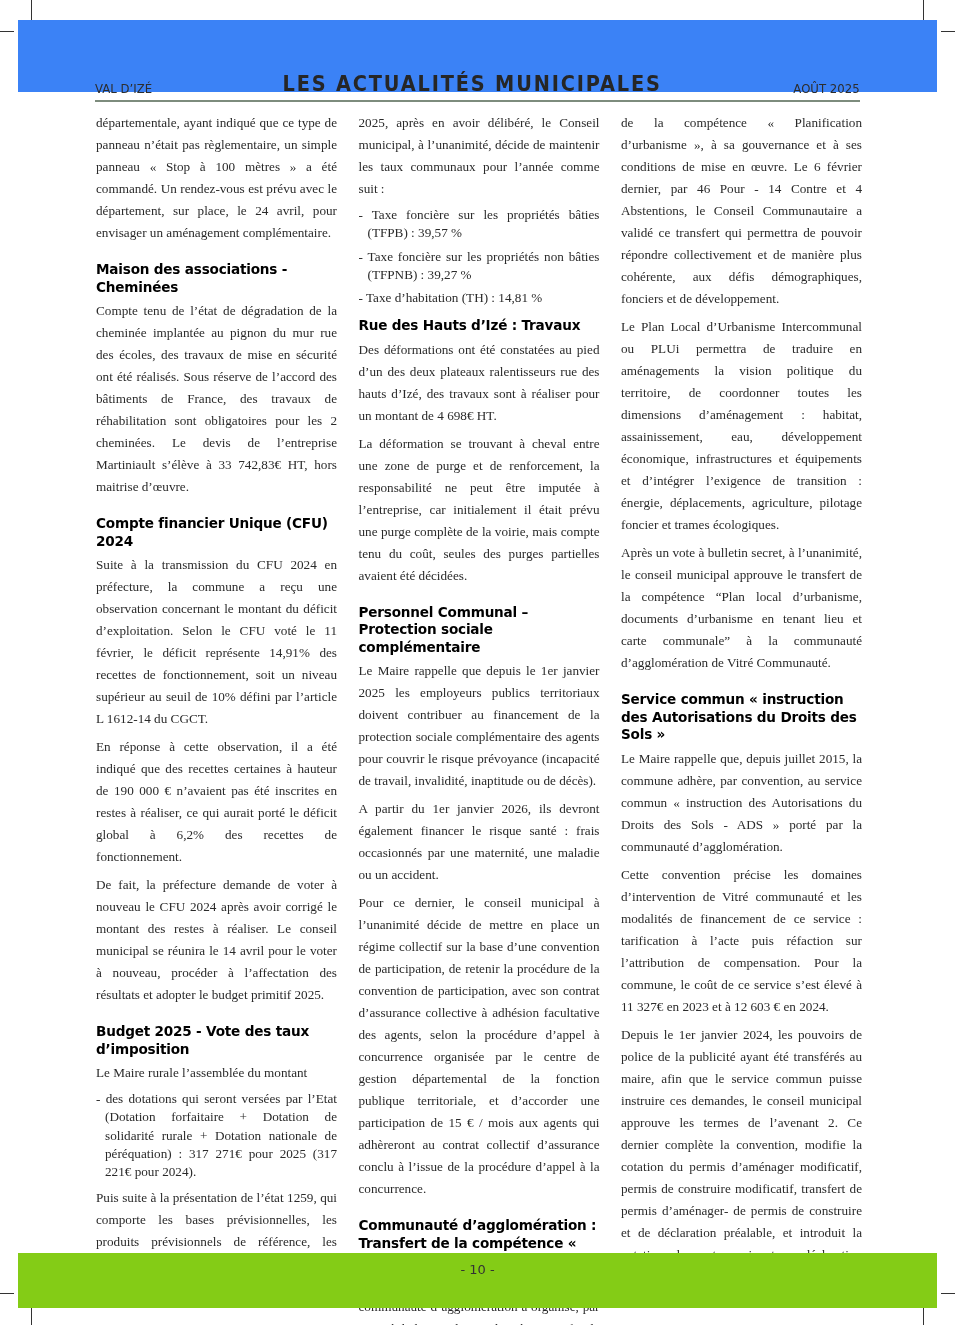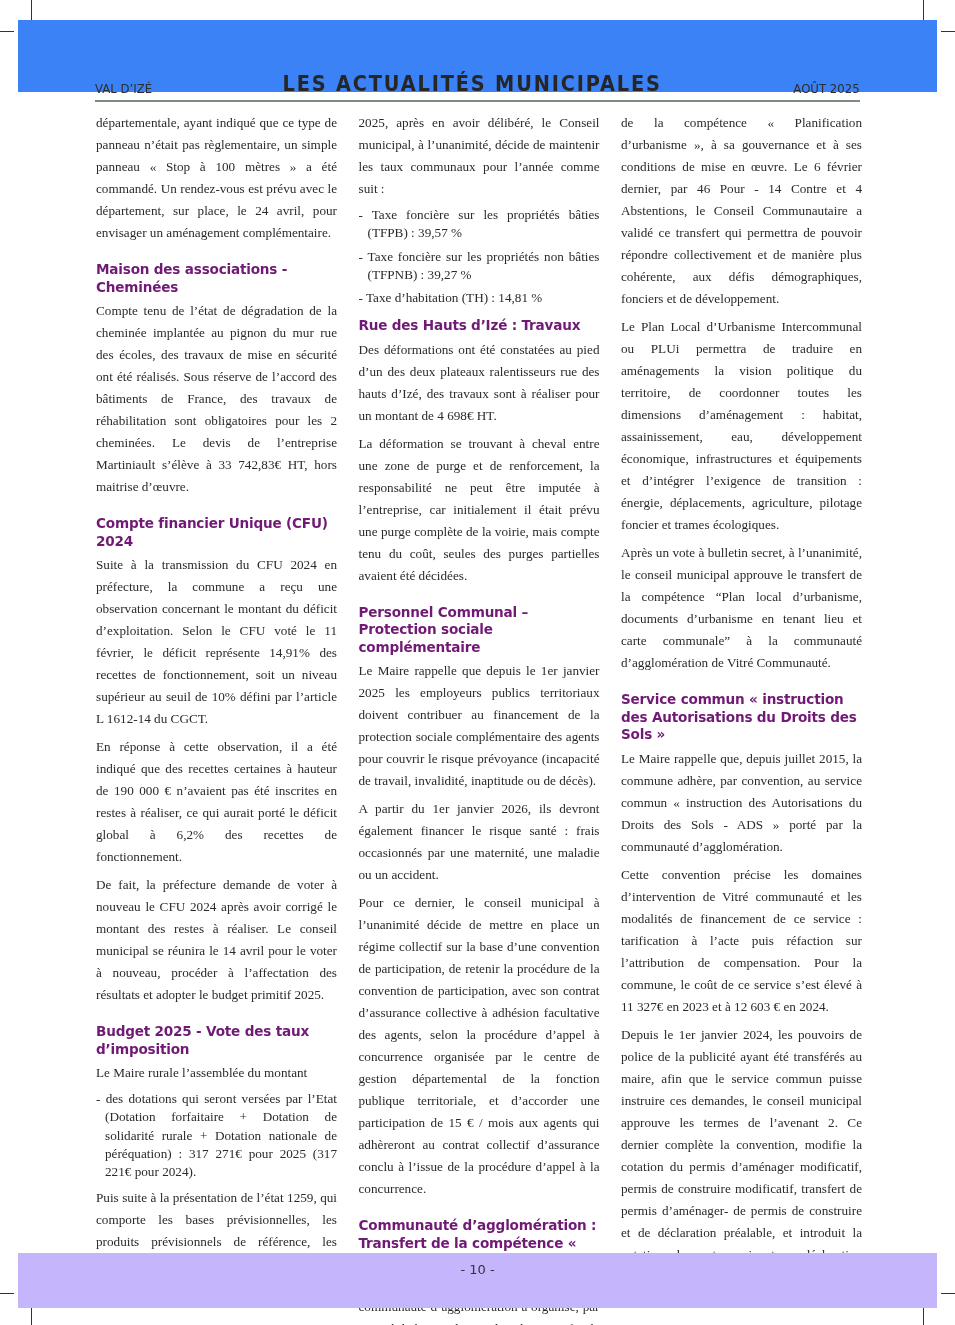--- a/index.html
+++ b/index.html
@@ -35,33 +35,33 @@
     display: flex; justify-content: space-between;
   }
   .col { width: 241px; }
 
   .col p {
     font-size: 13.2px; line-height: 22px; text-align: justify;
     margin-bottom: 6px; hyphens: none;
   }
   .col h3 {
     font-family: "DejaVu Sans", sans-serif; font-weight: bold;
-    font-size: 13.6px; line-height: 17.5px; color: #701a75;
+    font-size: 13.6px; line-height: 17.5px; color: #000000;
     margin-top: 17px; margin-bottom: 4px; letter-spacing: -0.2px;
   }
   .col ul { list-style: none; margin-bottom: 6px; }
   .col li {
     font-size: 13.2px; line-height: 18.3px; text-align: justify;
     padding-left: 9px; text-indent: -9px; margin-bottom: 5px;
   }
   .col li::before { content: "- "; }
 
   .footer-band {
     position: absolute; left: 18px; top: 1253px; width: 919px; height: 55px;
-    background: #c4b5fd;
+    background: #84cc16;
   }
   .page-num {
     position: absolute; left: 0; right: 0; top: 9px; text-align: center;
     font-family: "DejaVu Sans", sans-serif; font-size: 13px; color: #333;
   }
 </style>
 </head>
 <body>
 
 <div class="crop v" style="left:31px; top:0;"></div>

